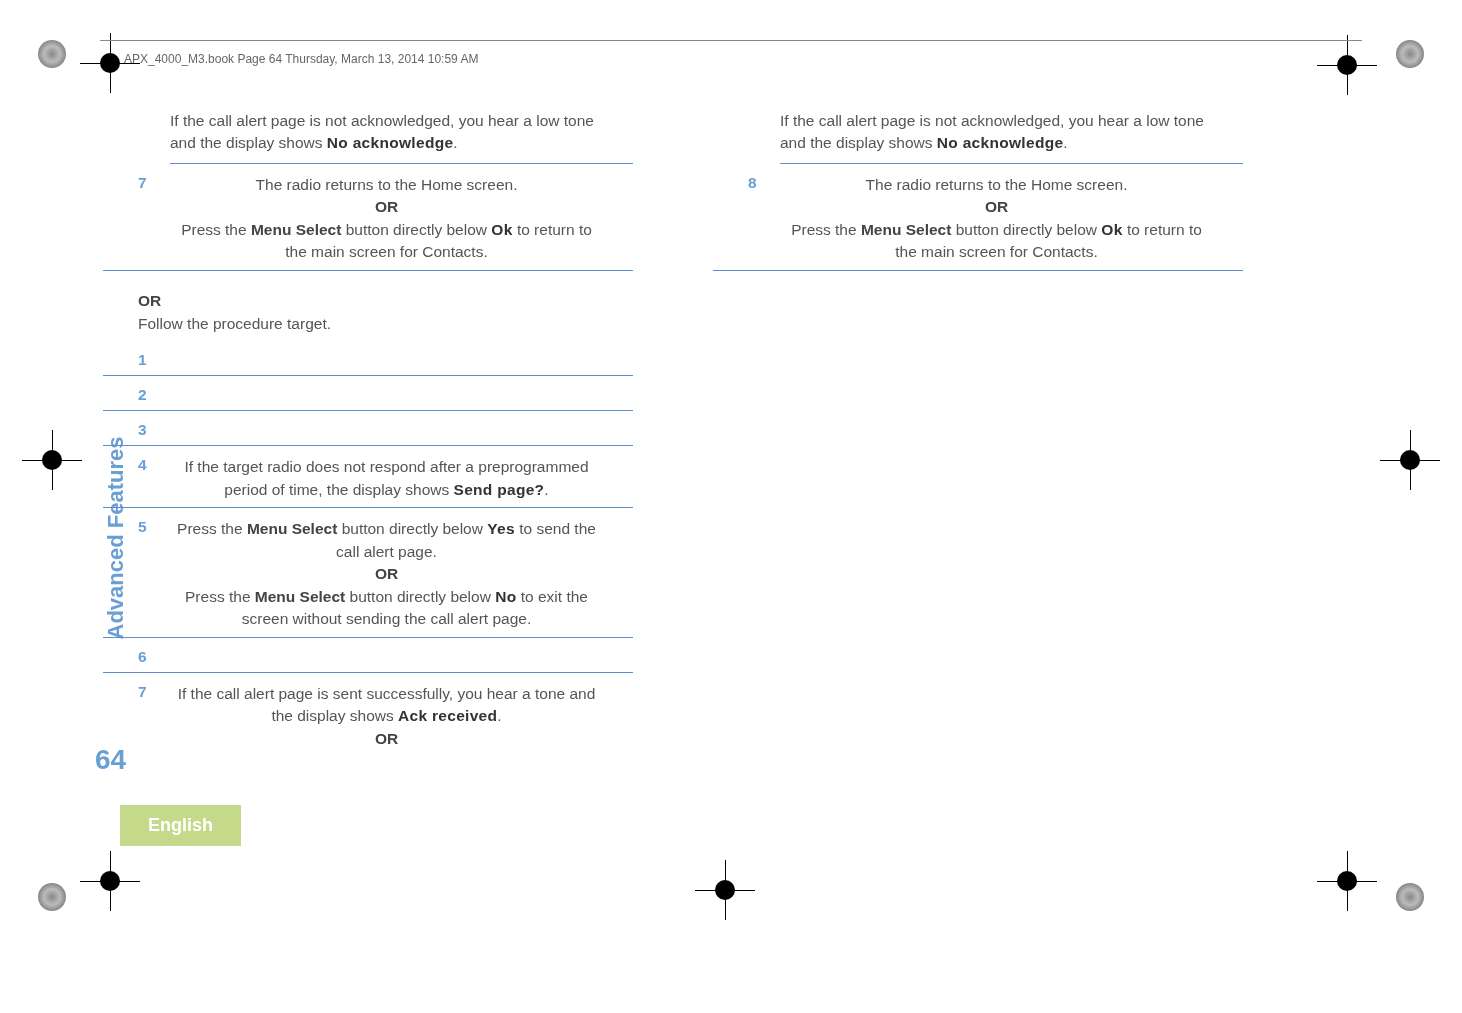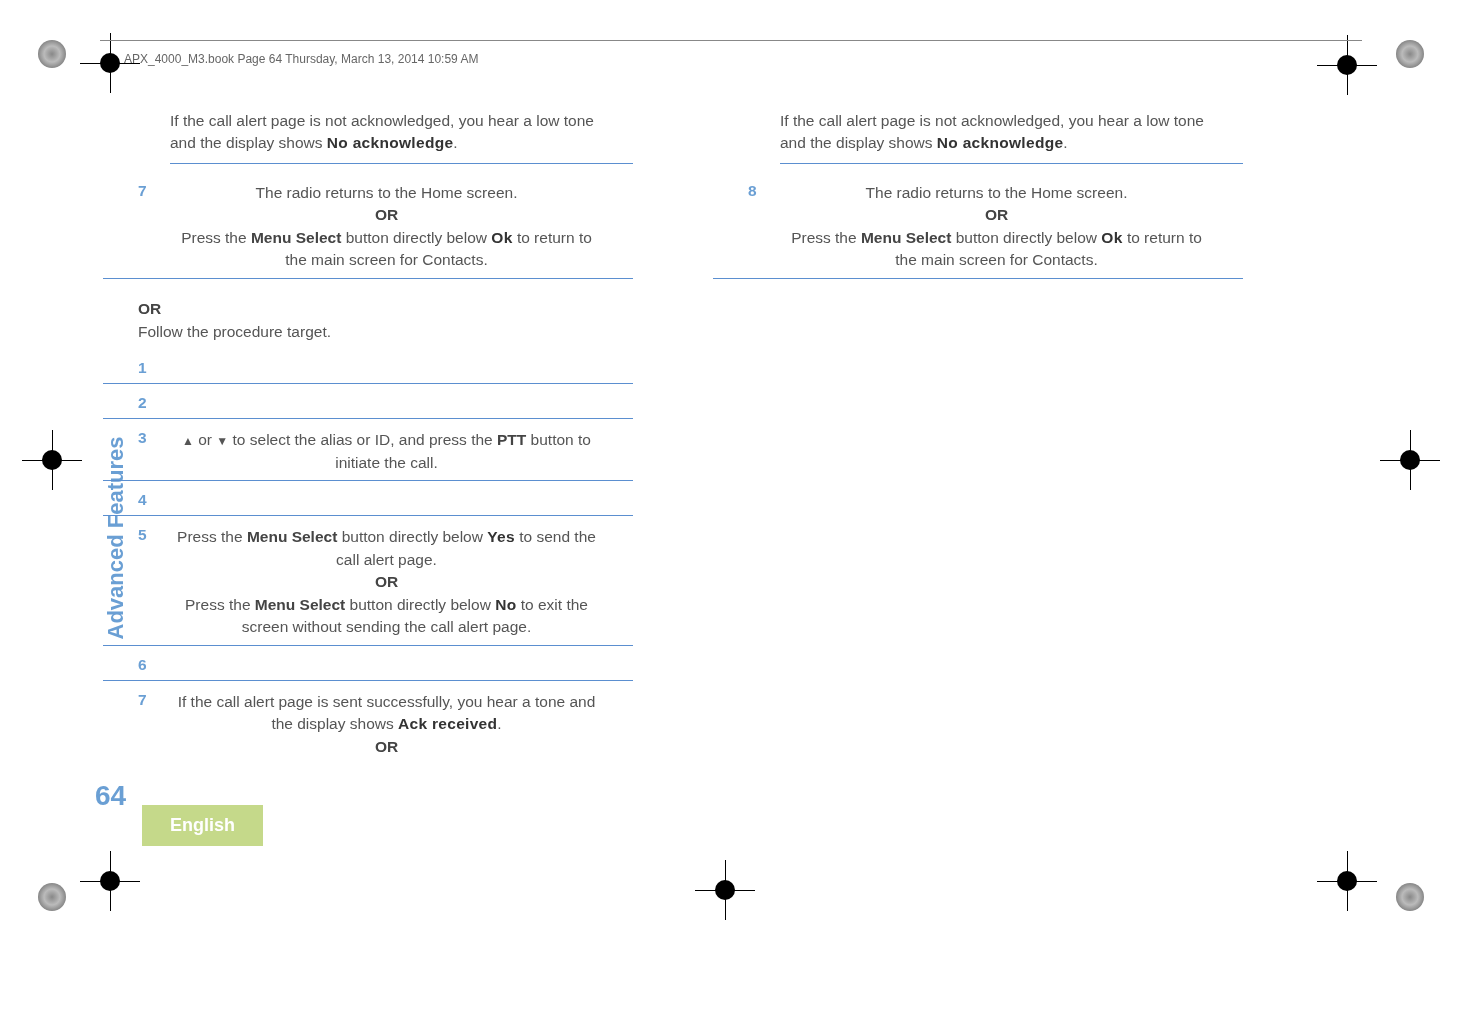--- a/index.html
+++ b/index.html
@@ -18,34 +18,34 @@
     
     .content { position: absolute; top: 110px; left: 103px; right: 60px; display: flex; gap: 80px; }
     .column { flex: 1; max-width: 530px; }
     
     .step { display: flex; margin-bottom: 4px; padding-top: 6px; padding-bottom: 6px; border-bottom: 1px solid #5b8fd0; }
     .step.no-border { border-bottom: none; }
     .step-num { width: 20px; flex-shrink: 0; font-weight: bold; color: #6a9fd4; font-size: 15.5px; margin-left: 35px; }
     .step-body { flex: 1; font-size: 15.5px; line-height: 1.45; color: #555; padding-right: 30px; }
     .step-body-inner { padding-left: 12px; text-align: center; }
     
-    .continuation { margin-left: 67px; padding-right: 30px; font-size: 15.5px; line-height: 1.45; color: #555; padding-bottom: 8px; border-bottom: 1px solid #5b8fd0; margin-bottom: 12px; }
+    .continuation { margin-left: 67px; padding-right: 30px; font-size: 15.5px; line-height: 1.45; color: #555; padding-bottom: 8px; border-bottom: 1px solid #5b8fd0; margin-bottom: 4px; }
     
     .bold { font-weight: bold; color: #444; }
     .display-text { font-family: 'Arial Narrow', Arial, sans-serif; font-weight: bold; color: #333; letter-spacing: 0.3px; }
     
     .or-section { margin-left: 35px; margin-top: 18px; margin-bottom: 10px; font-size: 15.5px; line-height: 1.5; color: #555; }
     
     .arrow { display: inline-block; font-size: 12px; vertical-align: middle; }
     
     .sidebar-label { position: absolute; left: 90px; top: 395px; width: 30px; height: 290px; }
     .sidebar-text { transform: rotate(-90deg); transform-origin: center; white-space: nowrap; font-size: 22px; font-weight: bold; color: #6a9fd4; position: absolute; top: 130px; left: -75px; }
     
-    .page-num { position: absolute; left: 95px; top: 780px; font-size: 28px; font-weight: bold; color: #6a9fd4; }
-    .lang-label { position: absolute; left: 142px; top: 805px; background: #c5d98a; padding: 10px 28px; font-size: 18px; font-weight: bold; color: #fff; }
+    .page-num { position: absolute; left: 95px; top: 744px; font-size: 28px; font-weight: bold; color: #6a9fd4; }
+    .lang-label { position: absolute; left: 120px; top: 805px; background: #c5d98a; padding: 10px 28px; font-size: 18px; font-weight: bold; color: #fff; }
   </style>
 </head>
 <body>
 
 <div class="reg-mark" style="top:38px; left:36px;">
     <div class="reg-circle"></div>
   </div>
 <div class="reg-mark" style="top:38px; right:36px;">
     <div class="reg-circle"></div>
   </div>
@@ -115,29 +115,29 @@
     <div class="step">
       <div class="step-num">1</div>
     </div>
 
     <div class="step">
       <div class="step-num">2</div>
     </div>
 
     <div class="step">
       <div class="step-num">3</div>
-      <div class="step-body">
-          <div class="step-body-inner">
-        <span class="arrow">▲</span><span> or </span><span class="arrow">▼</span><span> to select the alias or ID, and press the </span><span class="bold">PTT</span><span> button to initiate the call.</span>
-      </div>
-        </div>
     </div>
 
     <div class="step">
       <div class="step-num">4</div>
+      <div class="step-body">
+          <div class="step-body-inner">
+        <span>If the target radio does not respond after a preprogrammed period of time, the display shows </span><span class="display-text">Send page?</span><span>.</span>
+      </div>
+        </div>
     </div>
 
     <div class="step">
       <div class="step-num">5</div>
       <div class="step-body">
           <div class="step-body-inner">
         <span>Press the </span><span class="bold">Menu Select</span><span> button directly below </span><span class="display-text">Yes</span><span> to send the call alert page.</span><br>
         <span class="bold">OR</span><br>
         <span>Press the </span><span class="bold">Menu Select</span><span> button directly below </span><span class="display-text">No</span><span> to exit the screen without sending the call alert page.</span>
       </div>

